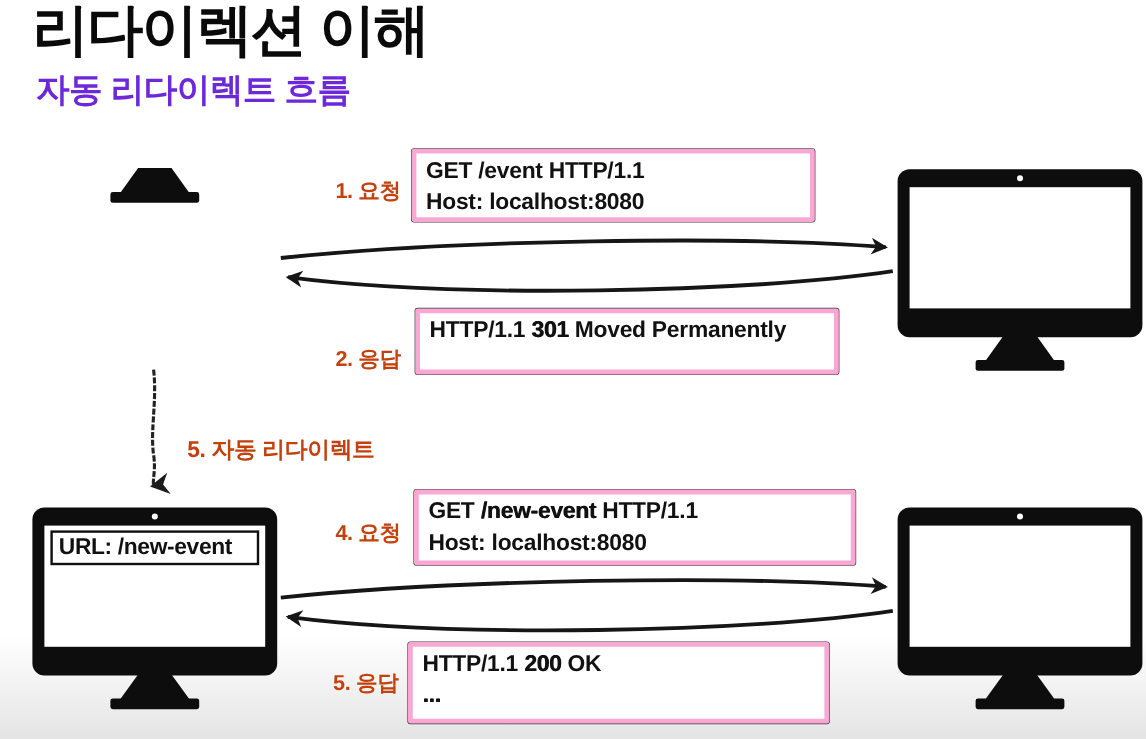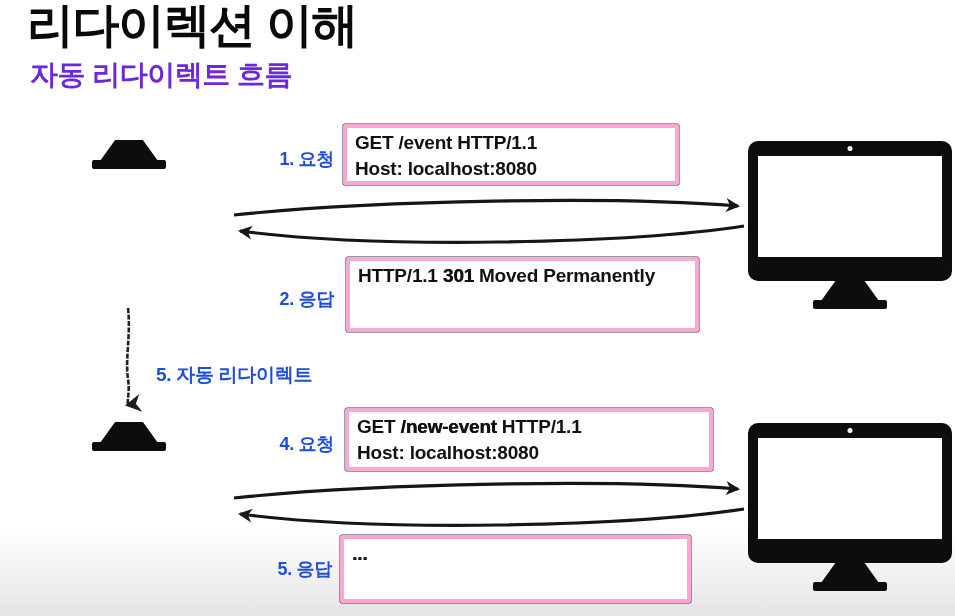--- a/index.html
+++ b/index.html
@@ -68,21 +68,21 @@
     box-shadow: 0 0 0 0.5px #3a3a3a;
   }
   .msg-line { display: block; }
   .heavy {
     font-weight: 900;
     text-shadow: 0.5px 0 0 currentColor;
   }
 
   
   .step-label {
-    font-size: 18px; font-weight: 700; color: #1d4ed8;
+    font-size: 18px; font-weight: 700; color: #c2410c;
     letter-spacing: -0.3px; white-space: nowrap;
   }
   .step-label.ralign { width: 80px; text-align: right; }
 
   svg { display: block; }
 </style>
 </head>
 <body>
 
 <div class="abs page-title">리다이렉션 이해</div>
@@ -115,35 +115,43 @@
     </marker>
     <marker id="ah-left-1" markerUnits="userSpaceOnUse" markerWidth="18" markerHeight="18" refX="13" refY="9" orient="auto">
       <path d="M1,2 L15,9 L1,16 L5,9 Z" fill="#161616"></path>
     </marker>
   </defs>
   <path d="M 8,22 C 150,7 390,3 512,13" fill="none" stroke="#161616" stroke-width="3.2" marker-end="url(#ah-right-1)"></path>
   <path d="M 518,33 C 400,51 150,56 14,38" fill="none" stroke="#161616" stroke-width="3.2" marker-end="url(#ah-left-1)"></path>
 </svg>
 
 <div class="abs step-label ralign" style="left:254px; top:287px;">2. 응답</div>
-<div class="abs msg-box" style="left:346px; top:257px; width:353px; height:75px;">
+<div class="abs msg-box" style="left:346px; top:257px; width:353px; height:55px;">
   <span class="msg-line"><span>HTTP/1.1 </span><span class="heavy">301</span><span> Moved Permanently</span></span>
 </div>
 
 <svg class="abs" style="left:110px; top:304px;" width="36" height="120" viewBox="0 0 36 120">
   <defs>
     <marker id="ah-down-1" markerUnits="userSpaceOnUse" markerWidth="24" markerHeight="20" refX="11" refY="14" orient="auto">
       <path d="M2,1 L11,17 L20,1 L11,6 Z" fill="#1c1c1c"></path>
     </marker>
   </defs>
   <path d="M 18,4 C 21,30 15,55 18,75 C 20,88 17,95 18,101" fill="none" stroke="#222222" stroke-width="2.6" stroke-dasharray="5 1.5" marker-end="url(#ah-down-1)"></path>
 </svg>
 <div class="abs step-label" style="left:156px; top:362px; font-size:19px;">5. 자동 리다이렉트</div>
 
 <div class="abs monitor" style="left:27px; top:423px;">
+  <div class="m-frame">
+    <div class="m-camera"></div>
+    <div class="m-screen">
+      <div class="url-box">
+        <span>URL: /new-event</span>
+      </div>
+    </div>
+  </div>
   <div class="m-stand"></div>
   <div class="m-base"></div>
 </div>
 
 <div class="abs monitor" style="left:748px; top:423px;">
   <div class="m-frame">
     <div class="m-camera"></div>
     <div class="m-screen"></div>
   </div>
   <div class="m-stand"></div>
@@ -164,14 +172,15 @@
     <marker id="ah-left-2" markerUnits="userSpaceOnUse" markerWidth="18" markerHeight="18" refX="13" refY="9" orient="auto">
       <path d="M1,2 L15,9 L1,16 L5,9 Z" fill="#161616"></path>
     </marker>
   </defs>
   <path d="M 8,22 C 150,7 390,3 512,13" fill="none" stroke="#161616" stroke-width="3.2" marker-end="url(#ah-right-2)"></path>
   <path d="M 518,33 C 400,51 150,56 14,38" fill="none" stroke="#161616" stroke-width="3.2" marker-end="url(#ah-left-2)"></path>
 </svg>
 
 <div class="abs step-label ralign" style="left:252px; top:557px;">5. 응답</div>
 <div class="abs msg-box" style="left:340px; top:535px; width:351px; height:68px;">
+  <span class="msg-line"><span>HTTP/1.1 </span><span class="heavy">200</span><span> OK</span></span>
   <span class="msg-line heavy">...</span>
 </div>
 
 </body></html>

